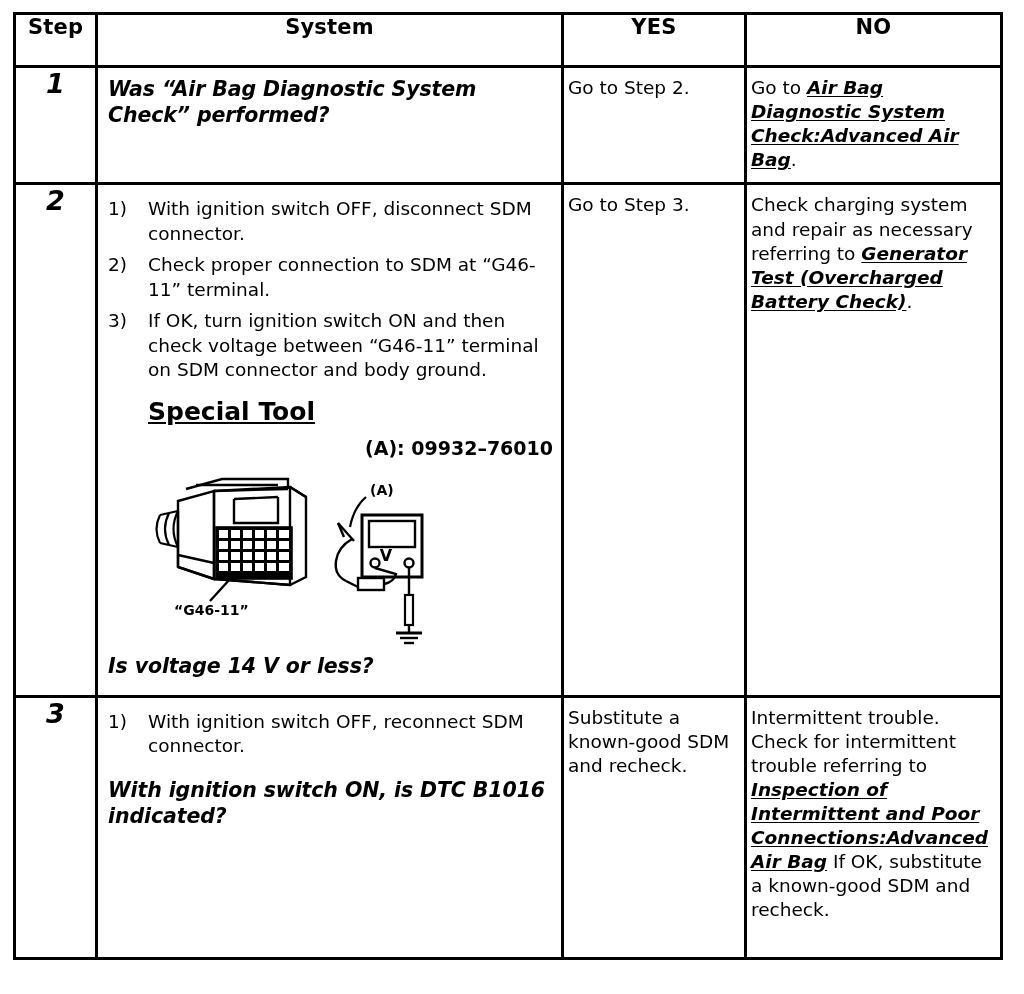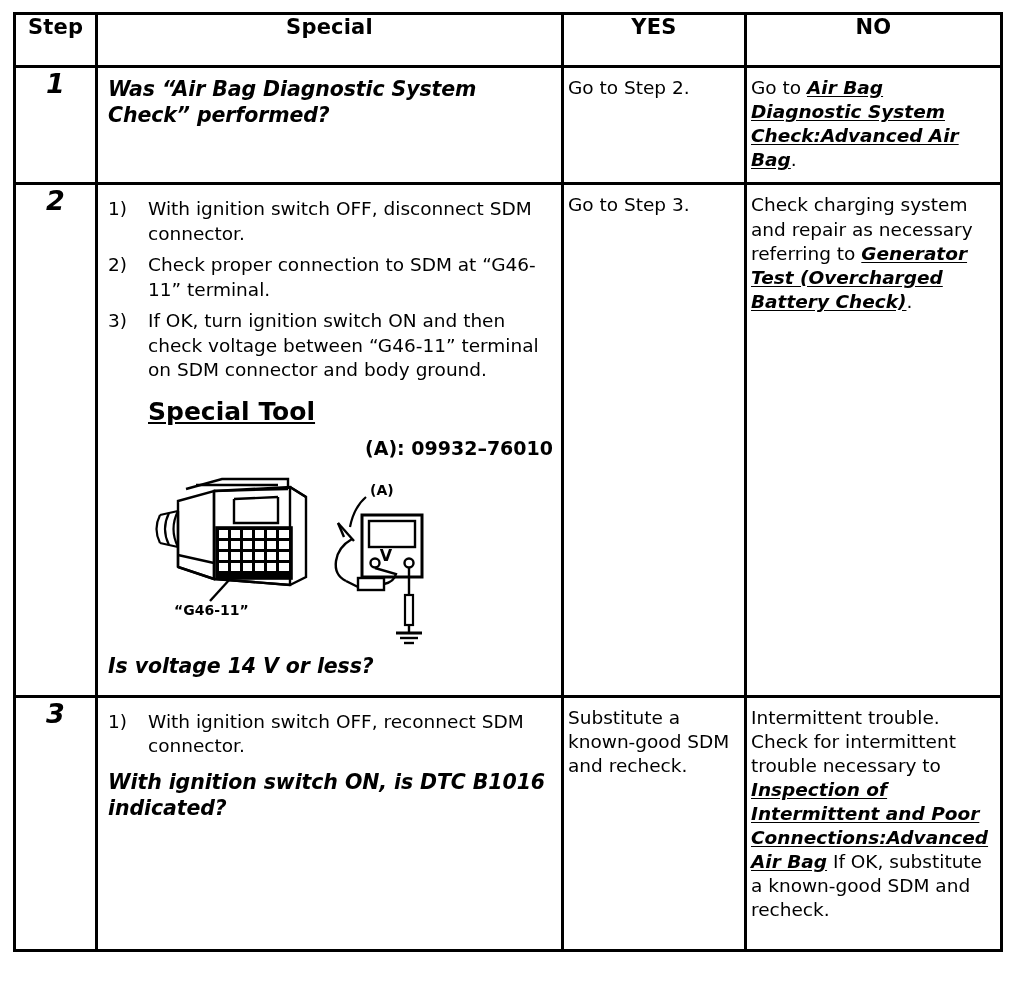--- a/index.html
+++ b/index.html
@@ -154,21 +154,21 @@
     <colgroup>
       <col class="c-step">
         <col class="c-action">
         <col class="c-yes">
         <col class="c-no">
     </colgroup>
 
     <thead>
       <tr>
         <th class="hdr hdr-step">Step</th>
-        <th class="hdr hdr-action">Special</th>
+        <th class="hdr hdr-action">System</th>
         <th class="hdr hdr-yes">YES</th>
         <th class="hdr hdr-no">NO</th>
       </tr>
     </thead>
 
     <tbody>
 
       <tr>
         <td class="step-cell">1</td>
 
@@ -319,30 +319,30 @@
       <tr>
         <td class="step-cell">3</td>
 
         <td>
           <div class="cell-body" style="padding-top:12px;">
             <ol class="steps">
               <li>
                 <span class="num">1)</span><span>With ignition switch OFF, reconnect SDM connector.</span>
               </li>
             </ol>
-            <div class="q-line" style="margin-top:10px;">With ignition switch ON, is DTC B1016 indicated?</div>
+            <div class="q-line" style="margin-top:18px;">With ignition switch ON, is DTC B1016 indicated?</div>
             <div style="height:118px;"></div>
           </div>
         </td>
 
         <td>
           <div class="cell-body narrow">Substitute a known-good SDM and recheck.</div>
         </td>
 
         <td>
-          <div class="cell-body narrow"><span>Intermittent trouble. Check for intermittent trouble necessary to </span><span class="ref">Inspection of Intermittent and Poor Connections:Advanced Air Bag</span><span> If OK, substitute a known-good SDM and recheck.</span></div>
+          <div class="cell-body narrow"><span>Intermittent trouble. Check for intermittent trouble referring to </span><span class="ref">Inspection of Intermittent and Poor Connections:Advanced Air Bag</span><span> If OK, substitute a known-good SDM and recheck.</span></div>
         </td>
       </tr>
 
     </tbody>
   </table>
 
 </div>
 
 </body></html>

